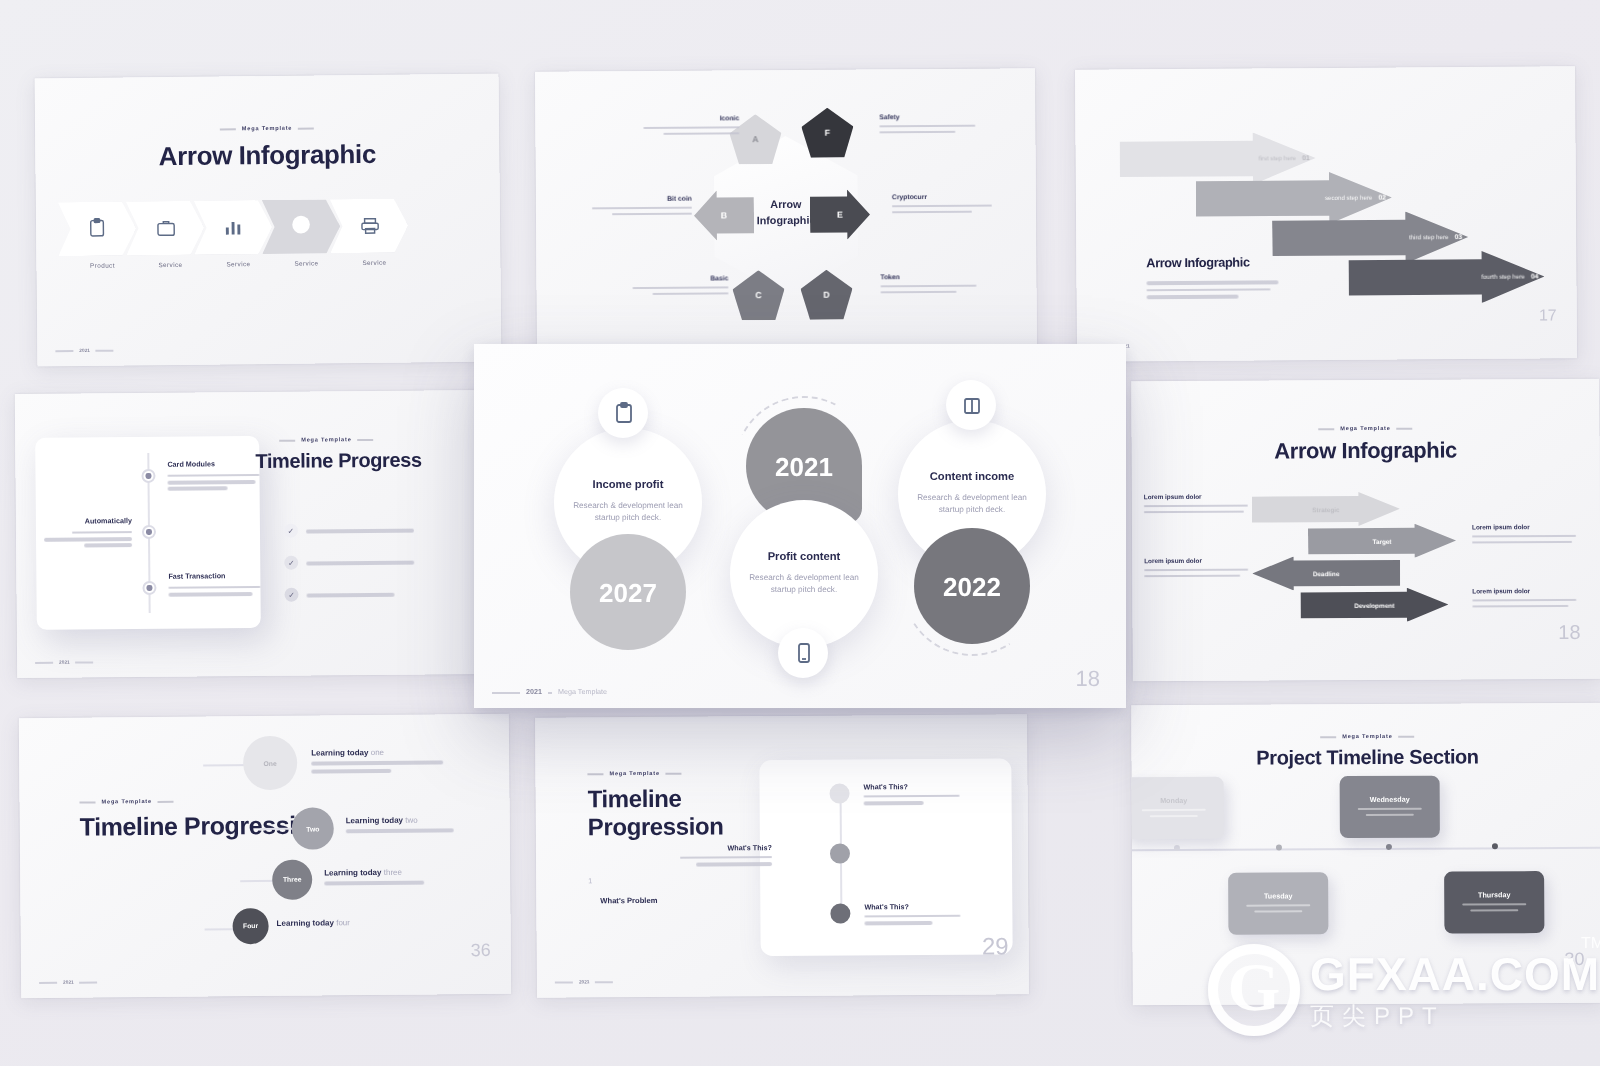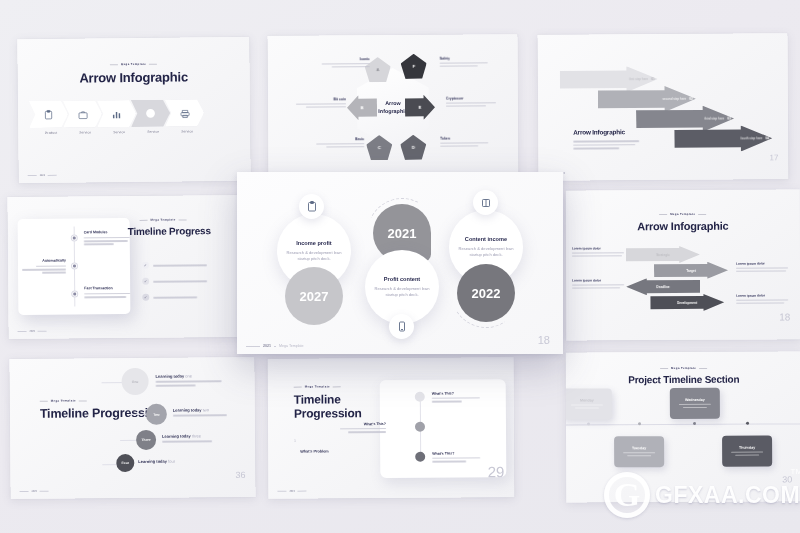--- a/index.html
+++ b/index.html
@@ -622,21 +622,21 @@
       <span>
         <span class="wh" style="font-size:3.8px;font-weight:700;color:#2c2d52;">What's Problem</span>
         <span class="blurtxt" style="display:block;margin-top:4px;">
           <span class="tl" style="width:58px;"></span>
             <span class="tl" style="width:60px;"></span>
             <span class="tl" style="width:40px;"></span>
         </span>
       </span>
     </div>
 
-    <div class="pgnum" style="font-size:15px;">29</div>
+    <div class="pgnum" style="font-size:12px;">29</div>
     <div class="footline">
         <i></i>
         <b>2021</b>
         <i></i>
       </div>
   </div>
 
   <div class="slide" id="s8">
     <div class="hdr-kicker">
         <i></i>
@@ -727,17 +727,18 @@
         <i style="width:2px;"></i>
         <span>Mega Template</span>
     </div>
     <div class="pgnum">18</div>
   </div>
 
   <div id="wm">
     <div class="glogo">G</div>
     <div class="wtext">
       <div class="w1">GFXAA.COM</div>
+      <div class="w2">页尖PPT</div>
       <div class="w3">TM</div>
     </div>
   </div>
 
 </div>
 
 </body></html>

